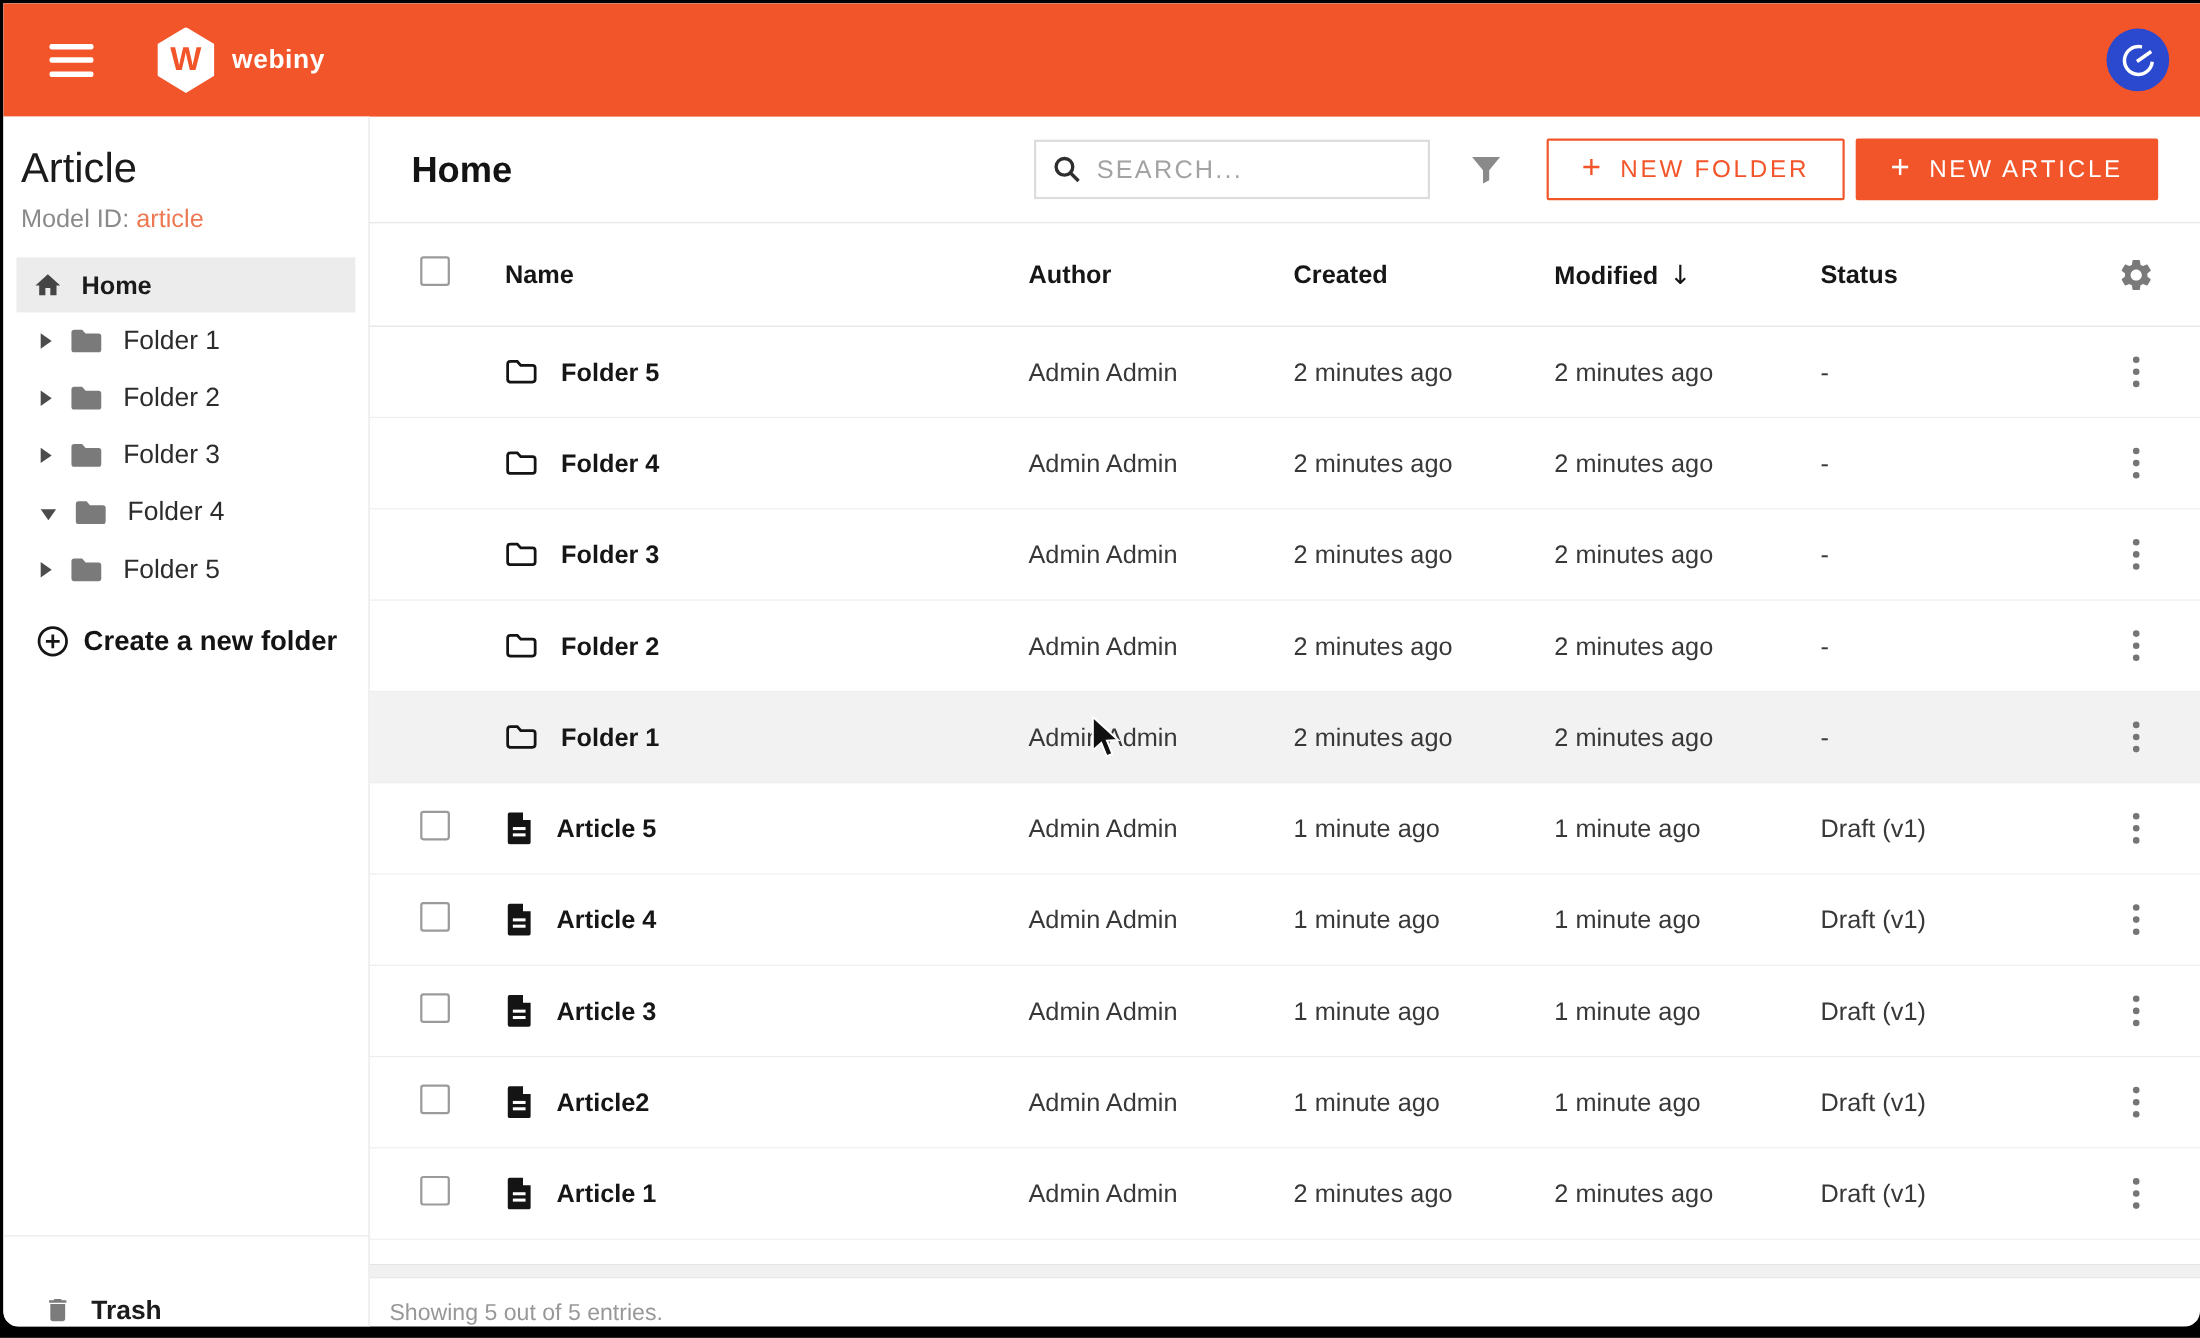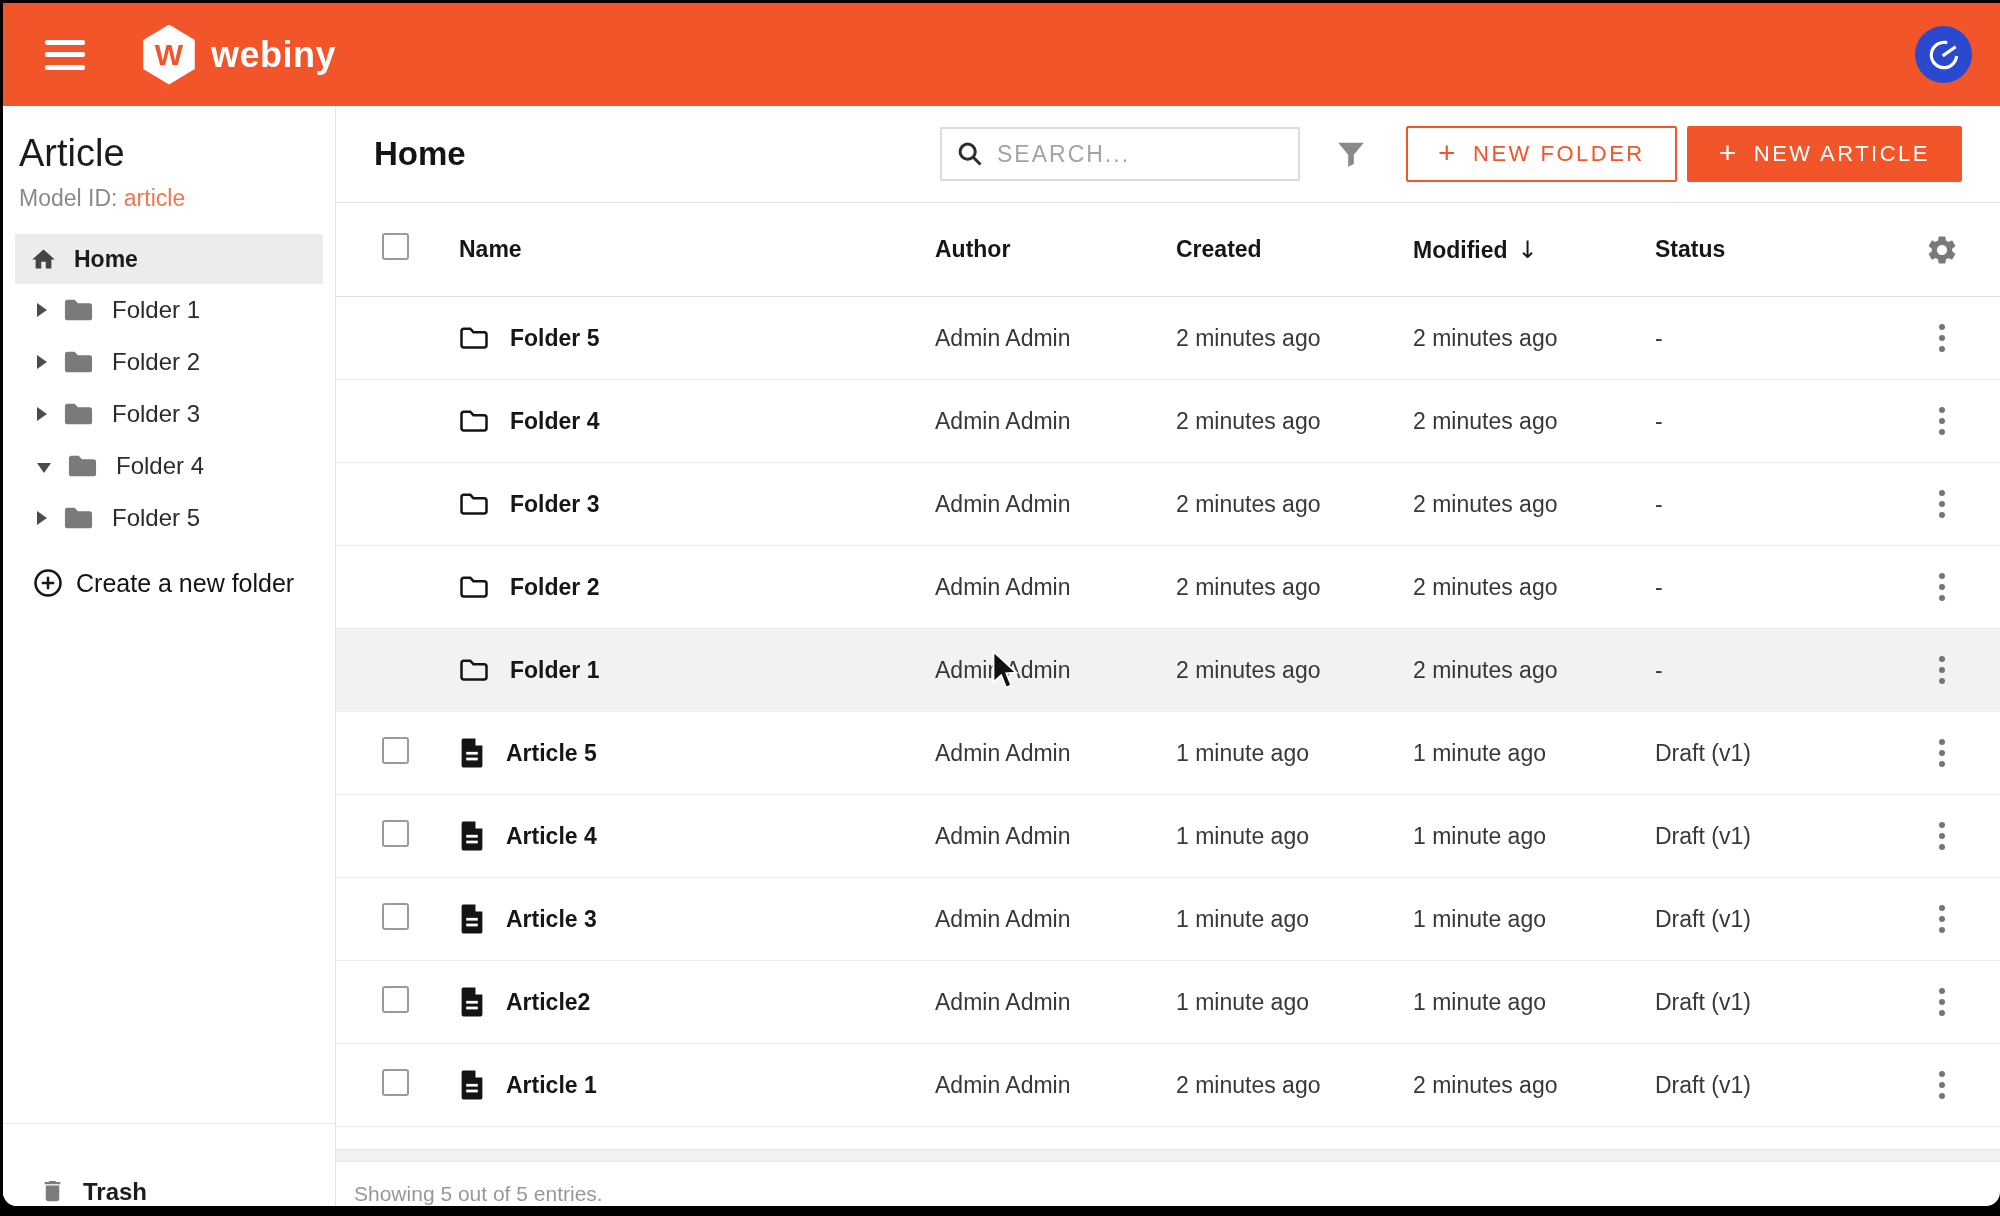--- a/index.html
+++ b/index.html
@@ -12,21 +12,21 @@
   
   .topbar { height:103px; flex:0 0 103px; background:#f2552a;
             display:flex; align-items:center; padding:0 28px; }
   .hamburger { width:40px; height:30px; display:flex; flex-direction:column;
                justify-content:space-between; cursor:pointer; margin-left:14px; }
   .hamburger i { display:block; height:5px; background:#fff; border-radius:2px; }
   .logo-hex { width:56px; height:60px; margin-left:56px; background:#fff;
               clip-path:polygon(50% 0,96% 26%,96% 74%,50% 100%,4% 74%,4% 26%);
               display:flex; align-items:center; justify-content:center; }
   .logo-hex span { color:#f2552a; font-weight:800; font-size:30px; }
-  .wordmark { color:#fff; font-weight:700; font-size:36px; margin-left:14px;
+  .wordmark { color:#fff; font-weight:700; font-size:24px; margin-left:14px;
               letter-spacing:.5px; }
   .topbar .spacer { flex:1; }
   .avatar { width:57px; height:57px; border-radius:50%; background:#2b49cf;
             display:flex; align-items:center; justify-content:center; cursor:pointer; }
   .avatar svg { width:38px; height:38px; fill:#fff; transform:rotate(55deg); }
 
   
   .body-row { flex:1; display:flex; min-height:0; }
 
   
@@ -48,21 +48,21 @@
            margin-right:16px; }
   .tree-item.expanded .caret { border-left:7px solid transparent;
            border-right:7px solid transparent; border-top:10px solid #4c4c4c;
            border-bottom:none; margin-top:4px; }
   .tree-folder-icon { width:31px; height:26px; fill:#7a7a7a; margin-right:18px; }
   .tree-item .tree-label { font-size:24px; color:#2c2c2c; }
   .create-folder { margin-top:24px; padding-left:30px; display:flex;
                    align-items:center; gap:13px; cursor:pointer; }
   .create-folder svg { width:30px; height:30px; stroke:#161616; fill:none;
                        stroke-width:2; }
-  .create-folder span { font-size:25px; font-weight:400; color:#141414; }
+  .create-folder span { font-size:25px; font-weight:700; color:#141414; }
   .sidebar-spacer { flex:1; }
   .sidebar-footer { border-top:1px solid #e6e6e6; height:83px; flex:0 0 83px;
                     display:flex; align-items:flex-end; padding-left:36px; gap:17px;
                     cursor:pointer; }
   .sidebar-footer svg { width:27px; height:30px; fill:#7c7c7c; }
   .sidebar-footer span { font-size:24px; font-weight:600; color:#1c1c1c; }
 
   
   .main { flex:1; display:flex; flex-direction:column; min-width:0; }
   .main-header { height:97px; flex:0 0 97px; display:flex; align-items:center;

